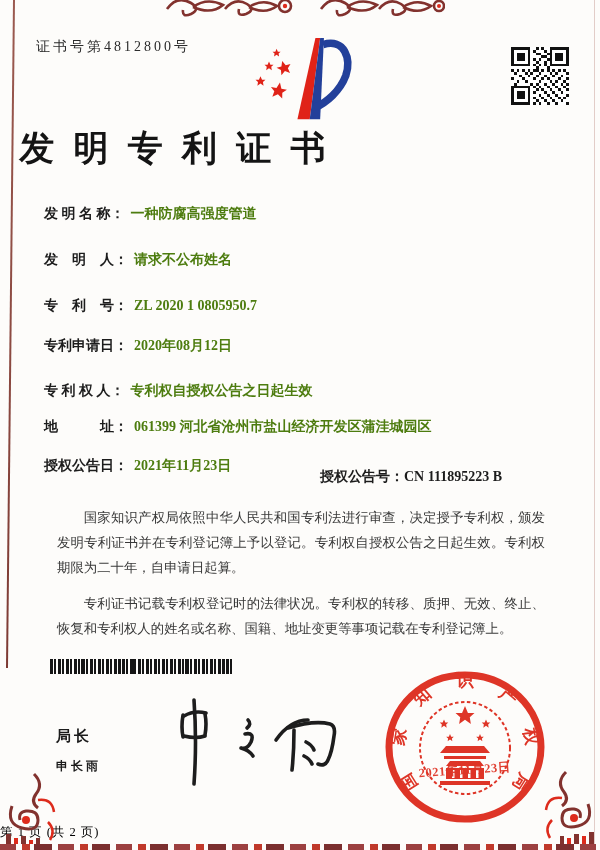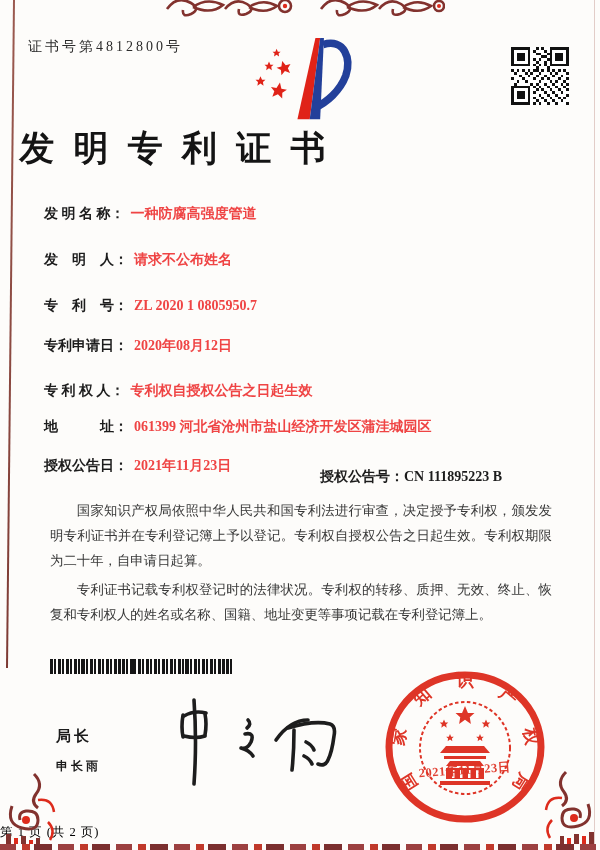--- a/index.html
+++ b/index.html
@@ -7,33 +7,33 @@
   .page{
     position:relative;width:600px;height:850px;margin:0 auto;
     background:#fdfcfa;overflow:hidden;
     font-family:"Liberation Serif","DejaVu Serif",serif;
     color:#1c1c1c;
   }
   .edge-line-left{position:absolute;left:13px;top:0;width:2px;height:668px;
     background:linear-gradient(#9b5a50,#7d3a33);transform:rotate(.6deg);transform-origin:top;}
   .edge-line-right{position:absolute;right:5px;top:0;width:1.5px;height:850px;
     background:rgba(165,95,85,.30);}
-  .cert-no{position:absolute;left:28px;top:38px;font-size:14px;letter-spacing:3px;color:#2b2b2b;}
+  .cert-no{position:absolute;left:36px;top:38px;font-size:14px;letter-spacing:3px;color:#2b2b2b;}
   .qr{position:absolute;left:511px;top:47px;width:58px;height:58px;}
   .logo{position:absolute;left:255px;top:36px;width:100px;height:90px;}
   .title{position:absolute;left:0;right:0;top:125px;text-align:left;
     font-size:35px;font-weight:bold;letter-spacing:.55em;text-indent:.55em;color:#141414;}
   .field{position:absolute;left:44px;font-size:14px;font-weight:600;white-space:nowrap;}
   .field .lbl{display:inline-block;color:#1c1c1c;text-align:right;}
-  .field .val{margin-left:6px;color:#ef4444;}
+  .field .val{margin-left:6px;color:#4d7c0f;}
   .f0{top:205px}.f1{top:251px}.f2{top:297px}.f3{top:337px}.f4{top:382px}.f5{top:418px}.f6{top:457px}
   .grant{position:absolute;left:320px;top:468px;font-size:14px;font-weight:600;white-space:nowrap;}
   .bodytext{position:absolute;left:46px;right:44px;top:494px;font-size:13.4px;
     line-height:25px;text-align:justify;color:#383838;}
-  .bodytext p{margin:4px;text-indent:2em;}
+  .bodytext p{margin:11px;text-indent:2em;}
   .barcode{position:absolute;left:50px;top:659px;width:182px;height:15px;
     background-image:
       repeating-linear-gradient(90deg,#151515 0 2px,transparent 2px 4px),
       repeating-linear-gradient(90deg,#151515 0 3px,transparent 3px 8px),
       repeating-linear-gradient(90deg,transparent 0 5px,#151515 5px 6px,transparent 6px 13px);}
   .officer-title{position:absolute;left:56px;top:727px;font-size:15px;font-weight:700;letter-spacing:3px;}
   .officer-name{position:absolute;left:56px;top:758px;font-size:12px;font-weight:600;letter-spacing:3px;}
   .signature{position:absolute;left:148px;top:686px;width:200px;height:115px;}
   .seal{position:absolute;left:382px;top:668px;width:166px;height:158px;opacity:.95;}
   .seal text{font-family:"Liberation Serif","DejaVu Serif",serif;font-weight:bold;}

